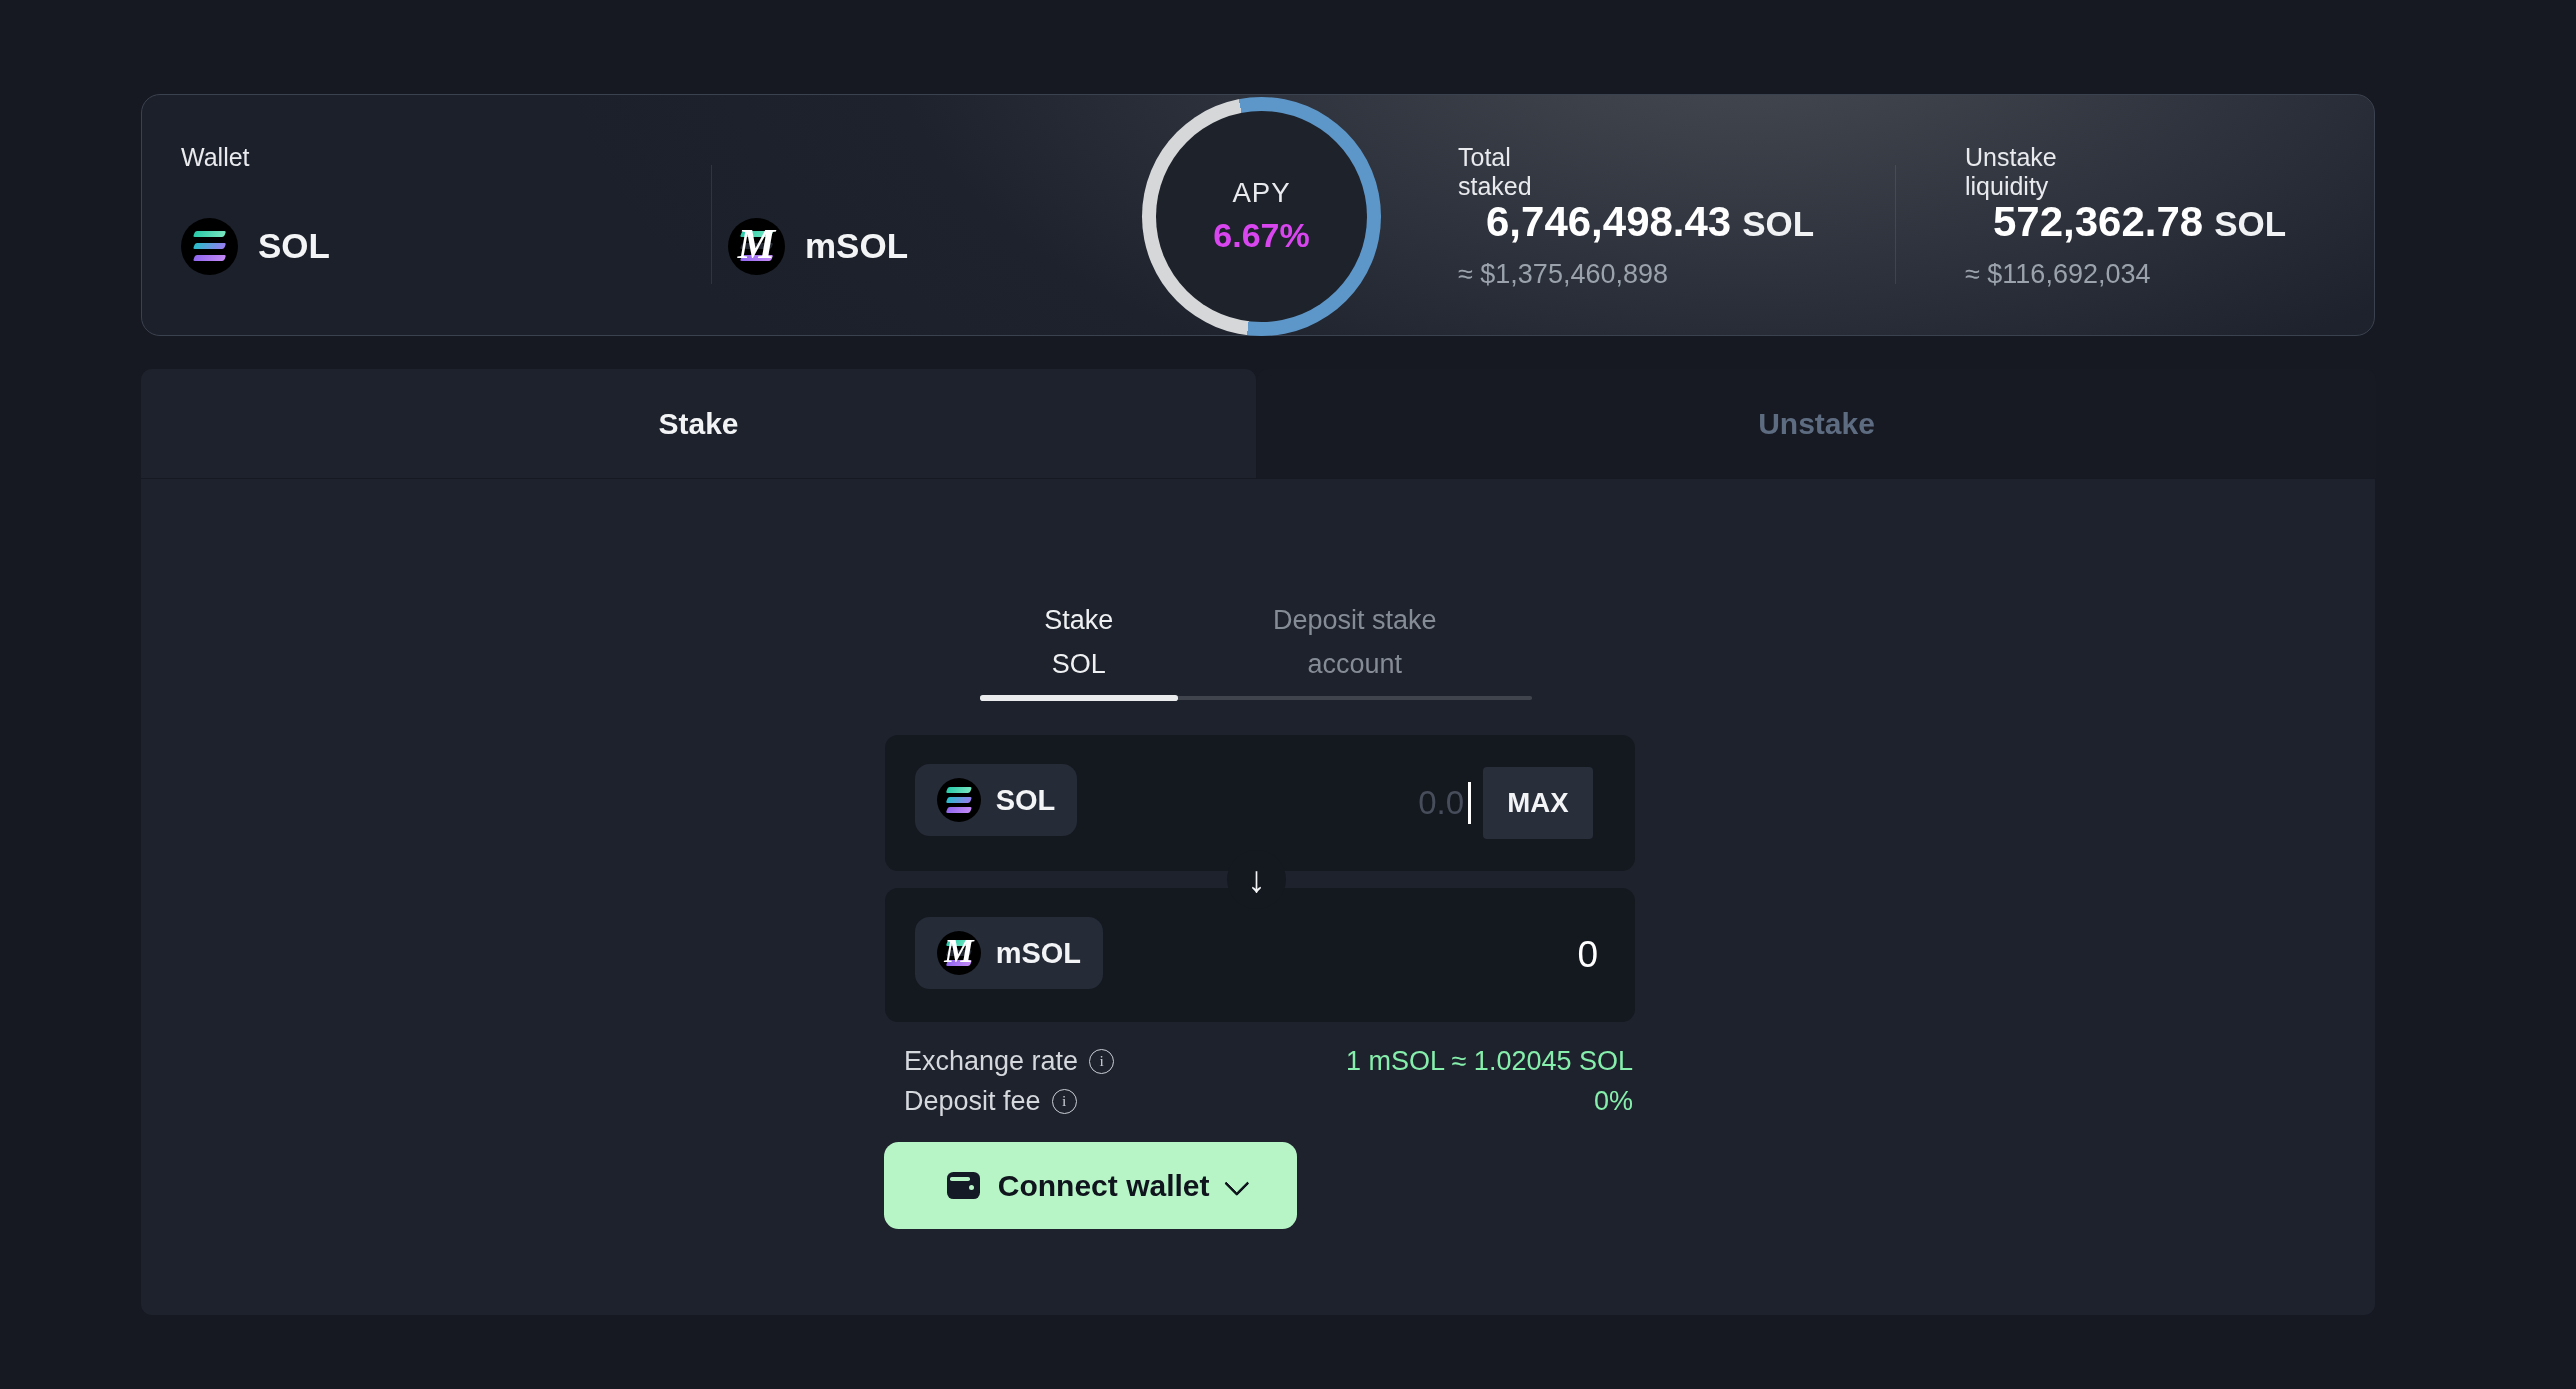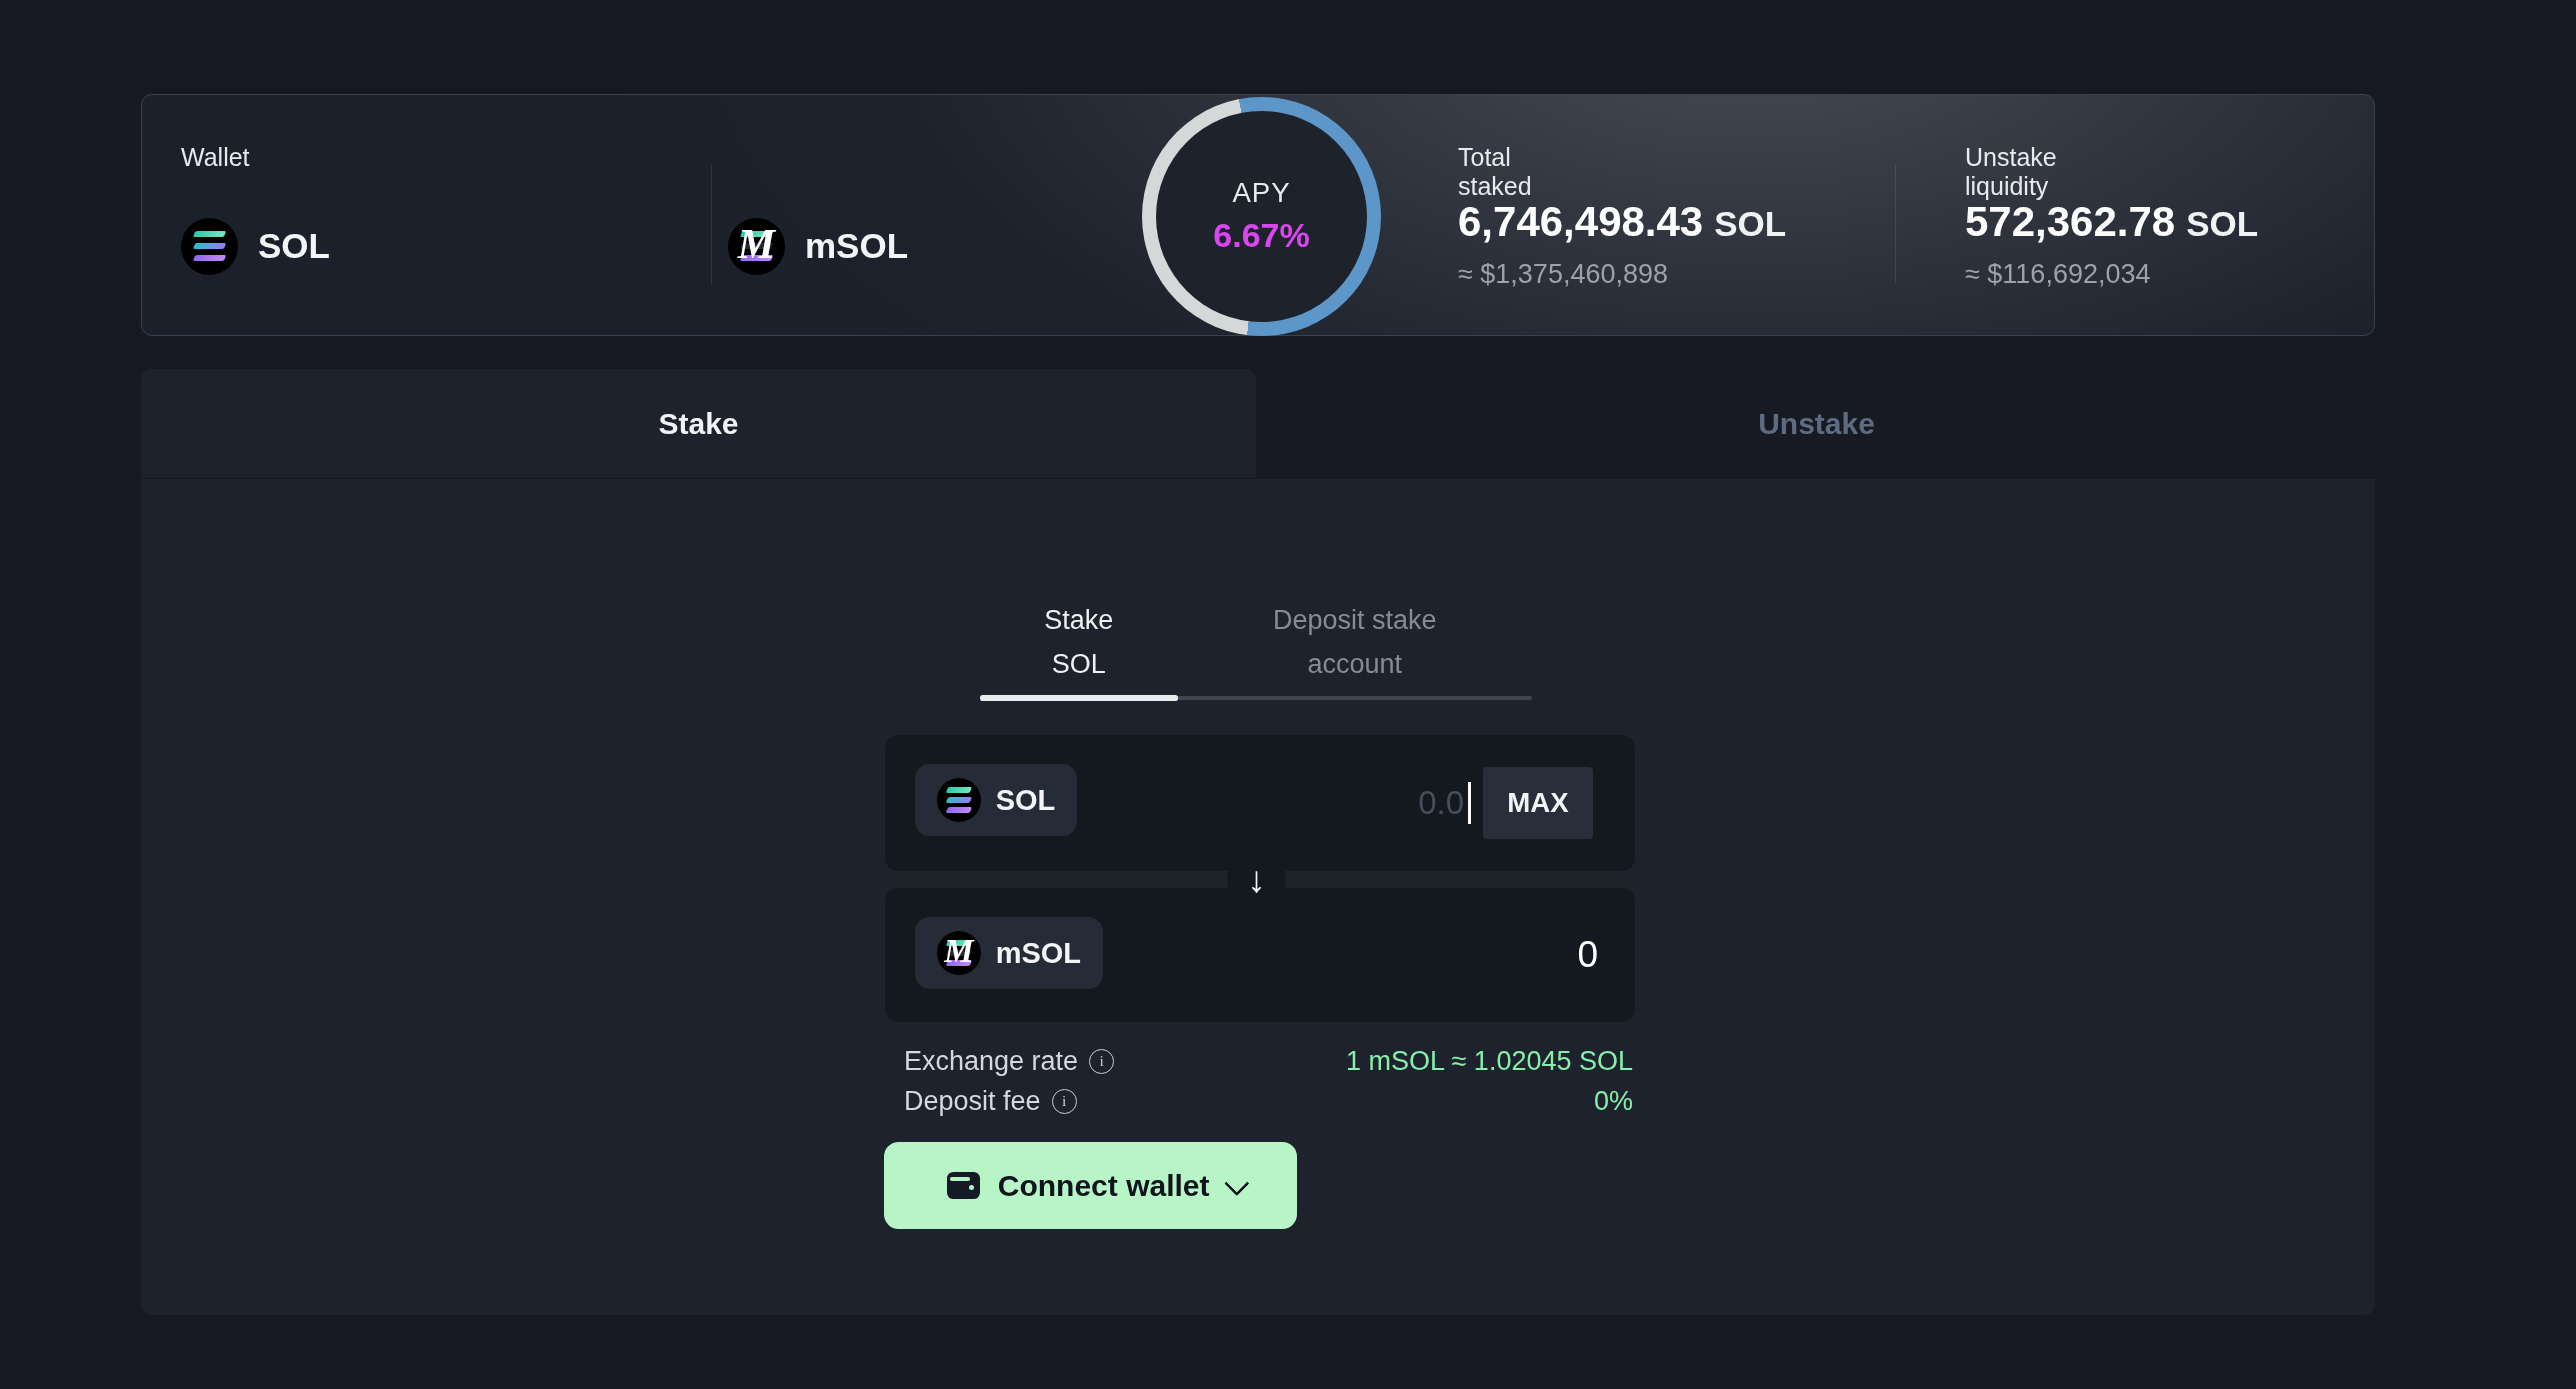--- a/index.html
+++ b/index.html
@@ -1,21 +1,21 @@
 <!DOCTYPE html>
 <html style="font-size:14.7px"><head>
 <meta charset="utf-8">
 <style>
   html,body{margin:0;padding:0;background:#161922;}
   .page{position:relative;width:2576px;height:1389px;background:#161922;overflow:hidden;
         font-family:"Liberation Sans","DejaVu Sans",sans-serif;color:#e8eaee;}
 
   
   .stats-card{position:absolute;left:141px;top:94px;width:2234px;height:242px;
-    border:0.9px solid #3b424f;border-radius:11px;box-sizing:border-box;
+    border:0.9px solid #3b424f;border-radius:19px;box-sizing:border-box;
     background:radial-gradient(1194px 570px at 72% -30%, #474c54 0%, #2e333d 42%, #1d222c 72%, #1b202a 100%);}
   .stat-label{position:absolute;top:48px;font-size:25px;color:#e8eaee;}
   .wallet-label{left:39px;}
   .token-group{position:absolute;top:119px;display:flex;align-items:center;gap:20px;height:64px;}
   .token-symbol{font-size:35px;font-weight:700;color:#f3f4f6;}
   .v-divider{position:absolute;top:70px;width:0.9px;height:119px;background:rgba(255,255,255,0.09);}
 
   
   .coin{border-radius:50%;background:#000;display:flex;flex-direction:column;justify-content:center;
         align-items:center;position:relative;flex:0 0 auto;}
@@ -36,21 +36,21 @@
 
   
   .apy-ring{position:absolute;left:1000px;top:1.8px;width:239px;height:239px;border-radius:50%;
     background:conic-gradient(#5d97c9 0deg 187deg,#d6d7d9 187deg 349deg,#5d97c9 349deg 360deg);}
   .apy-inner{position:absolute;inset:13.8px;border-radius:50%;background:#1d222b;
     display:flex;flex-direction:column;align-items:center;justify-content:center;}
   .apy-title{font-size:27.6px;color:#e8eaee;letter-spacing:0.9px;}
   .apy-value{font-size:34px;font-weight:700;color:#d946ef;margin-top:7.3px;}
 
   .stat-block{position:absolute;top:0;height:100%;}
-  .stat-amount{position:absolute;top:103px;white-space:nowrap;}
+  .stat-amount{position:absolute;top:103px;white-space:nowrap;margin-left:28px;}
   .amount-num{font-size:42px;font-weight:700;color:#fff;}
   .amount-unit{font-size:35px;font-weight:700;color:#f0f2f4;margin-left:11px;}
   .stat-approx{position:absolute;top:164px;font-size:27px;color:#9ba2ac;white-space:nowrap;}
 
   
   .tab{position:absolute;top:369px;height:109px;display:flex;align-items:center;justify-content:center;
        border-radius:11px 11px 0 0;cursor:pointer;}
   .tab-stake{left:141px;width:1115px;background:#1e222c;}
   .tab-unstake{left:1257px;width:1119px;background:#171a23;}
   .tab-stake .tab-text{font-size:30px;font-weight:700;color:#f2f3f5;}

